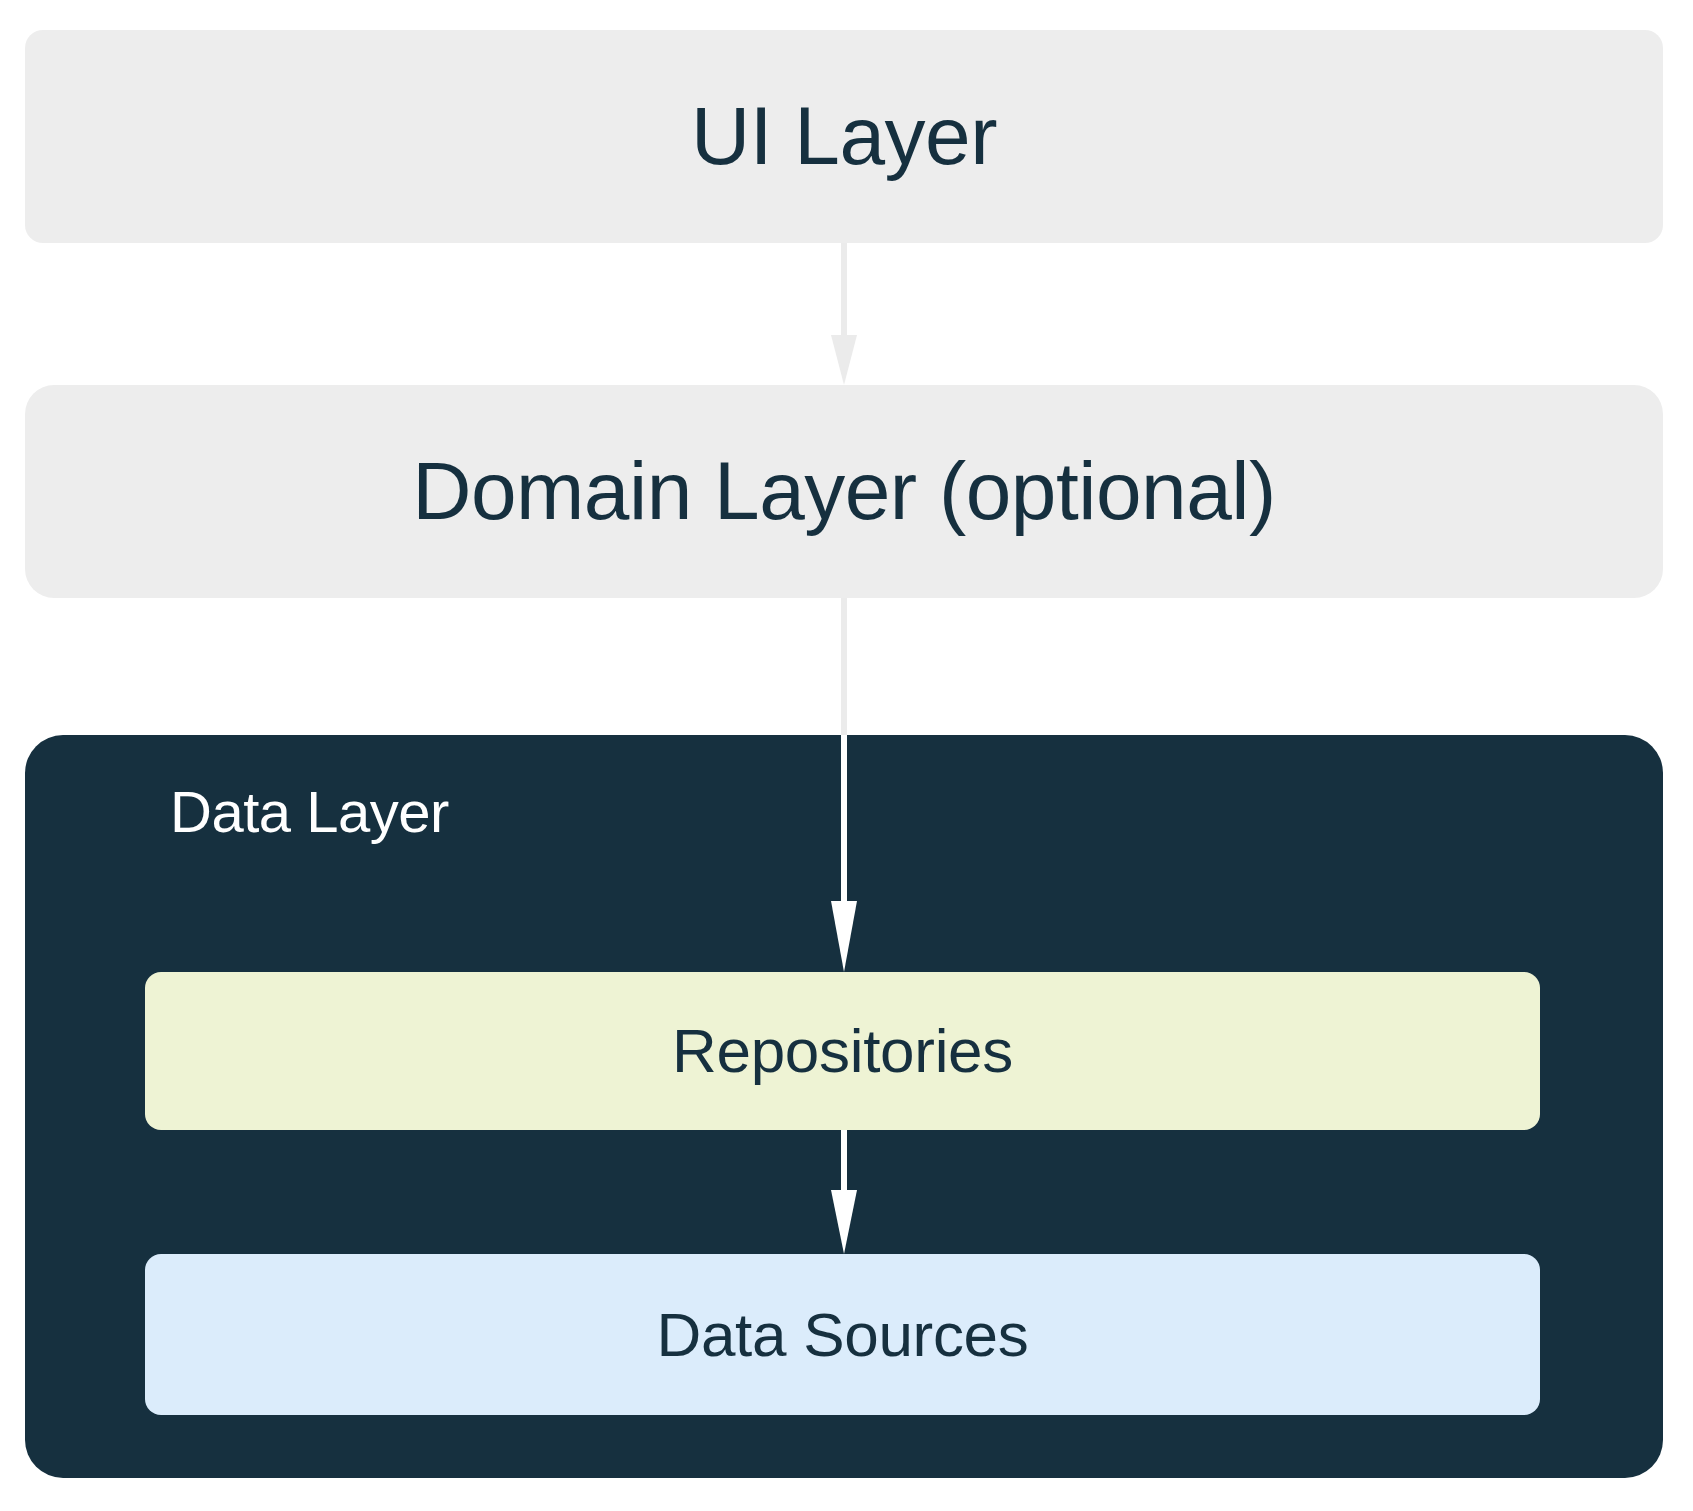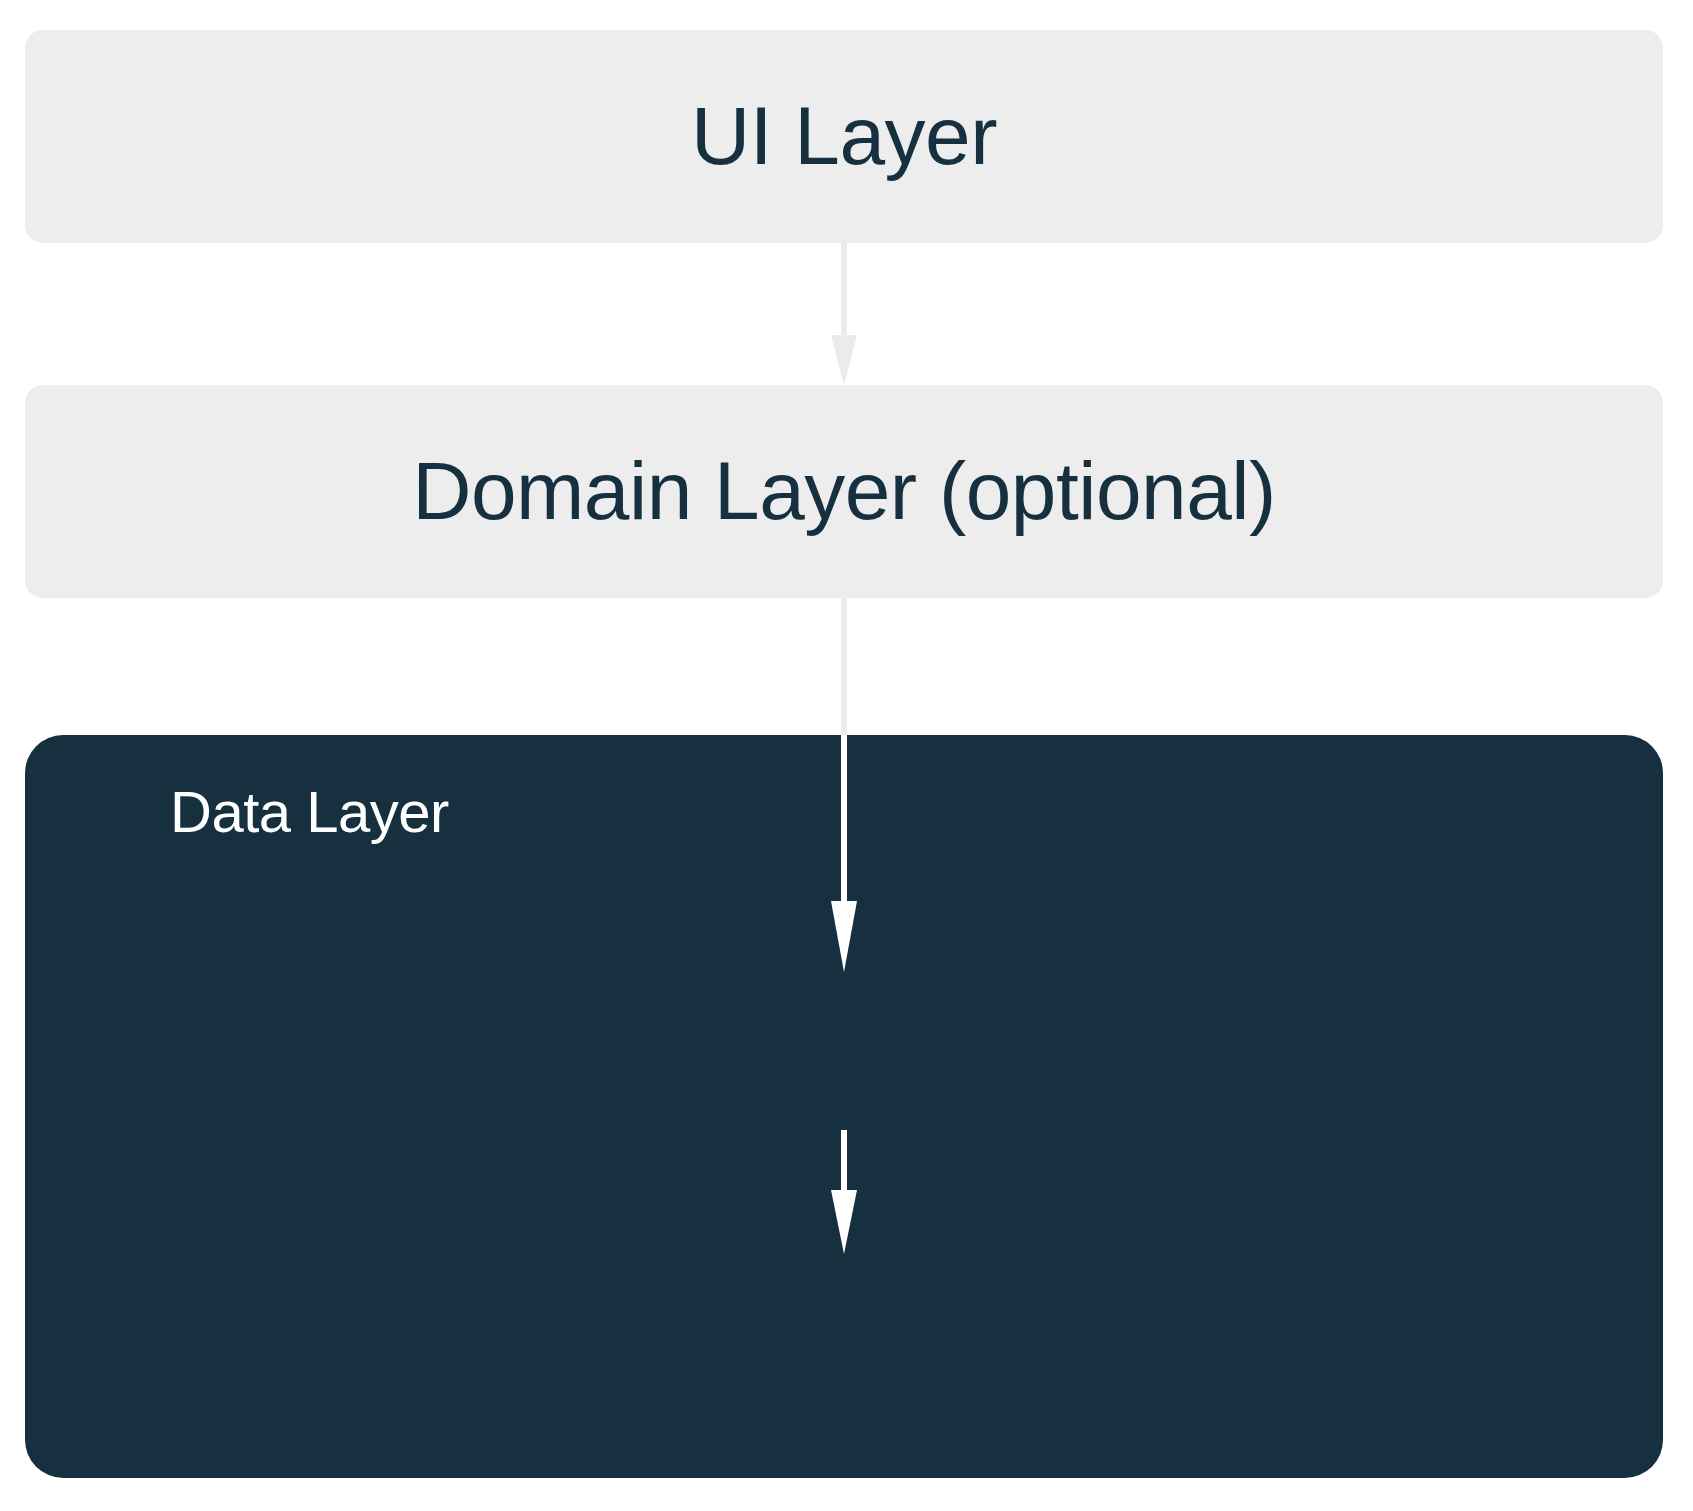--- a/index.html
+++ b/index.html
@@ -47,21 +47,21 @@
     z-index: 3;
   }
 
   
   .box-domain {
     left: 25px;
     top: 385px;
     width: 1638px;
     height: 213px;
     background: #ededed;
-    border-radius: 18px;
+    border-radius: 29px;
     color: #16303f;
     font-size: 82px;
     font-weight: 400;
     letter-spacing: -0.5px;
     z-index: 3;
     text-align: right;
   }
 
   
   .box-data-layer {
@@ -182,20 +182,26 @@
 
   <div class="box-data-layer">
     <div class="data-layer-title">Data Layer</div>
   </div>
 
   <svg class="arrow arrow-domain-white" viewBox="0 0 28 237" preserveAspectRatio="none">
     <rect x="11" y="0" width="6" height="172" fill="#ffffff"></rect>
     <polygon points="1,166 27,166 14,237" fill="#ffffff"></polygon>
   </svg>
 
+  <div class="layer-box box-repositories">
+    <span>Repositories</span>
+  </div>
 
   <svg class="arrow arrow-repo-ds" viewBox="0 0 28 124" preserveAspectRatio="none">
     <rect x="11" y="0" width="6" height="64" fill="#ffffff"></rect>
     <polygon points="1,60 27,60 14,124" fill="#ffffff"></polygon>
   </svg>
 
+  <div class="layer-box box-datasources">
+    <span>Data Sources</span>
+  </div>
 
 </div>
 
 </body></html>

